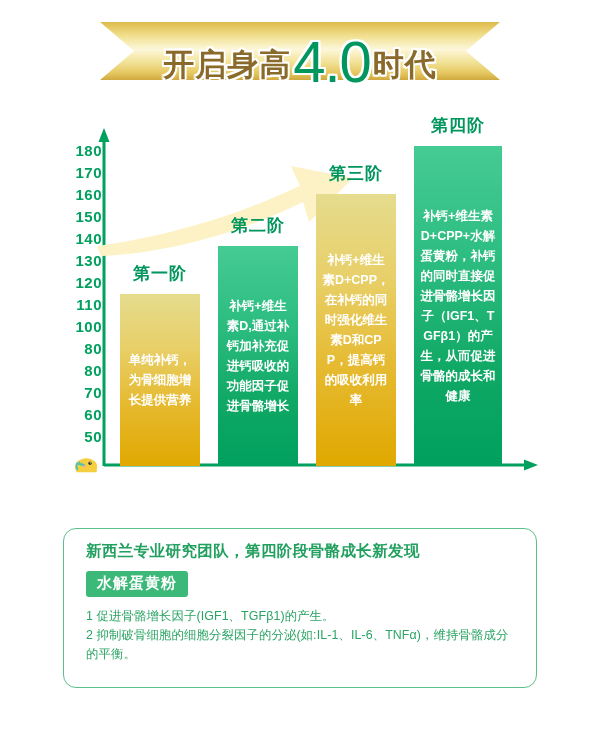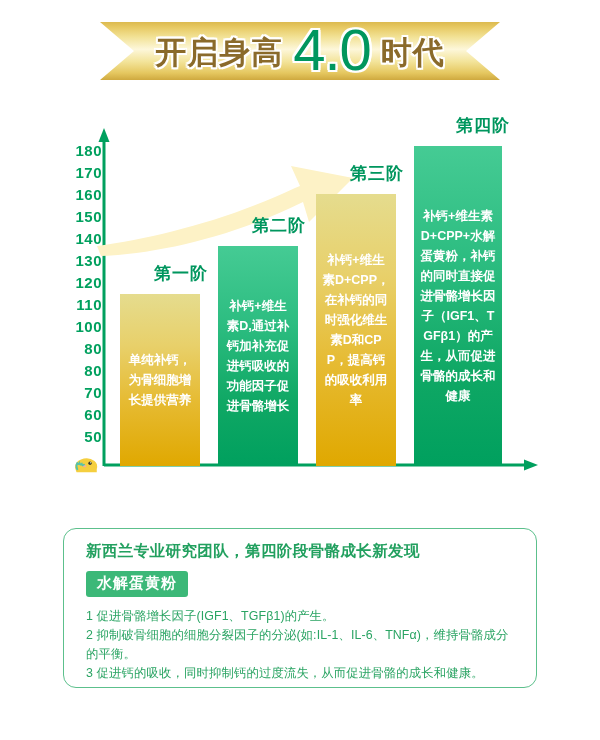--- a/index.html
+++ b/index.html
@@ -24,26 +24,26 @@
   }
   .ribbon-shape {
     position: absolute;
     left: 100px; top: 0;
     width: 400px; height: 58px;
   }
   .ribbon-shape svg { display: block; }
 
   .banner-text {
     position: absolute;
-    left: 100px; top: 0;
+    left: 100px; top: 12px;
     width: 400px; height: 58px;
     display: flex;
     align-items: center;
     justify-content: center;
-    gap: 8px;
+    gap: 0px;
     white-space: nowrap;
   }
   .bt-cn {
     font-size: 31px;
     font-weight: bold;
     color: #8a6a2a;
     letter-spacing: 1px;
     text-shadow:
       -1.6px -1.6px 0 #fff, 1.6px -1.6px 0 #fff,
       -1.6px 1.6px 0 #fff, 1.6px 1.6px 0 #fff,
@@ -99,21 +99,21 @@
     width: 600px; height: 390px;
   }
   .bar-group {
     position: absolute;
     bottom: 42px;
   }
   .bar-title {
     position: absolute;
     left: 0;
     width: 100%;
-    text-align: right;
+    text-align: center;
     font-size: 17px;
     font-weight: bold;
     color: #00965e;
     letter-spacing: 1px;
     white-space: nowrap;
   }
   .bar {
     position: absolute;
     left: 50%;
     transform: translateX(-50%);
@@ -284,15 +284,14 @@
     <ellipse cx="17" cy="16" rx="2.2" ry="1.4" fill="#f4a7b6" opacity="0.85"></ellipse>
   </svg>
 </div>
 
 <div class="info-card">
   <div class="info-title">新西兰专业研究团队，第四阶段骨骼成长新发现</div>
   <div class="info-badge">水解蛋黄粉</div>
   <div class="info-list">
     <div class="info-line">1 促进骨骼增长因子(IGF1、TGFβ1)的产生。</div>
     <div class="info-line">2 抑制破骨细胞的细胞分裂因子的分泌(如:IL-1、IL-6、TNFα)，维持骨骼成分的平衡。</div>
-    <div class="info-line">3 促进钙的吸收，同时抑制钙的过度流失，从而促进骨骼的成长和健康。</div>
   </div>
 </div>
 
 </body></html>

